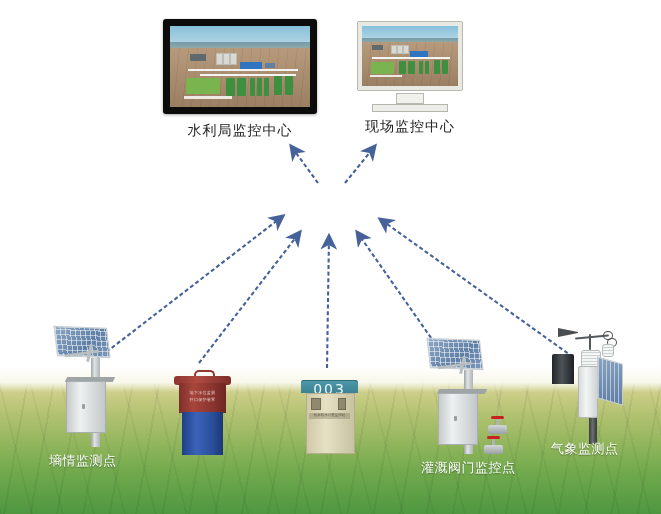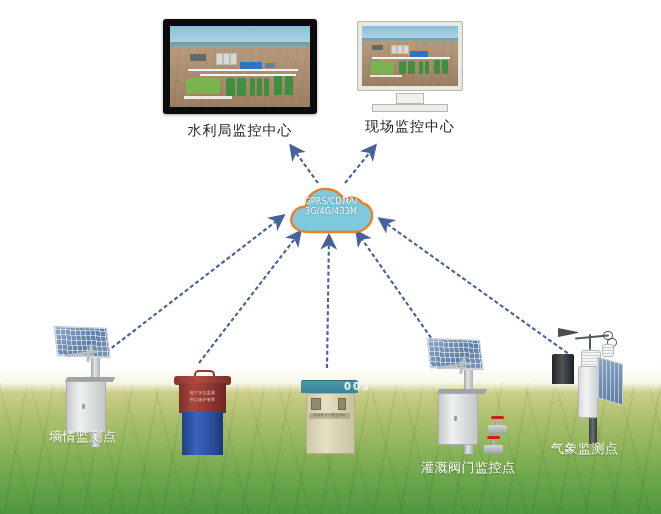--- a/index.html
+++ b/index.html
@@ -79,22 +79,22 @@
      border-radius:2px 2px 0 0;}
   .well-rim{position:absolute;background:linear-gradient(to right,#8d352f,#b04c41 40%,#7d2e29);border-radius:3px;}
   .well-handle{position:absolute;border:2px solid #8e3a33;border-bottom:none;border-radius:5px 5px 0 0;}
   .well-bot{position:absolute;background:linear-gradient(to right,#1f3f86,#3b63ba 35%,#2a4e9a 75%,#1b3877);}
   .well-txt{position:absolute;width:100%;text-align:center;color:#e8d9d4;font-size:4px;line-height:5px;
      letter-spacing:.3px;opacity:.92;}
 
   
   .kiosk-roof{position:absolute;background:linear-gradient(to bottom,#4f9aab,#3c8293);
      border-radius:3px 3px 0 0;box-shadow:0 1px 0 #2f6b7a inset;}
-  .kiosk-num{position:absolute;width:100%;text-align:center;color:#eef7f8;font-size:10px;
-     font-weight:bold;letter-spacing:2px;padding-left:28px;}
+  .kiosk-num{position:absolute;width:100%;text-align:center;color:#eef7f8;font-size:14px;
+     font-weight:normal;letter-spacing:2px;}
   .kiosk-body{position:absolute;background:linear-gradient(to right,#cfc9a8,#e6e1c4 40%,#c7c2a2);
      border:1px solid #b3ae90;}
   .kiosk-win{position:absolute;background:#8f8a6d;border:1px solid #6f6a52;}
   .kiosk-sign{position:absolute;background:rgba(120,115,90,.35);}
   .kiosk-sign span{display:block;text-align:center;color:#5d5a46;font-size:3.5px;line-height:4px;}
 
   
   .valve{position:absolute;}
   .valve-body{position:absolute;background:linear-gradient(to bottom,#d3d7d8,#9ba1a3);border-radius:2px;}
   .valve-stem{position:absolute;background:#aeb3b5;}
@@ -192,41 +192,31 @@
       <path d="M345,183 L375,146"></path>
 
       <path d="M 96,360 L 283,216"></path>
       <path d="M199,363 L300,232"></path>
       <path d="M327,368 L329,236"></path>
       <path d="M450,365 L357,232"></path>
       <path d="M573,357 L380,219"></path>
     </g>
   </svg>
 
-  <div class="cloud">
-    <svg width="92" height="52" viewBox="0 0 92 52">
-      <path d="M24,49 C10,49 4,41 7,33 C9,26 16,23 21,24 C21,13 31,5 42,6 C50,6.5 56,11 59,17
-               C64,13 73,14 77,20 C83,21 88,27 87,34 C86,43 78,49 69,49 Z" fill="#7ec9dd" stroke="#e8812a" stroke-width="2.4" stroke-linejoin="round"></path>
-    </svg>
-    <div class="cloud-text">
-      <div>GPRS/CDMA/</div>
-      <div>3G/4G/433M</div>
-    </div>
-  </div>
 
   <div class="dev" style="left:44px;top:322px;width:110px;height:125px;">
     <div class="pole" style="left:47px;top:36px;width:9px;height:89px;"></div>
     <div class="spanel" style="left:11px;top:5px;width:52px;height:28px;transform:skewY(9deg) rotate(-7deg);"></div>
     <div class="sbrace" style="left:21px;top:30px;width:34px;height:3px;transform:rotate(-8deg);"></div>
     <div class="sbrace" style="left:44px;top:22px;width:3px;height:18px;transform:rotate(12deg);"></div>
     <div class="cab-top" style="left:22px;top:55px;width:48px;height:5px;transform:skewX(-26deg);"></div>
     <div class="cabinet" style="left:22px;top:59px;width:38px;height:50px;"></div>
     <div class="cab-latch" style="left:38px;top:82px;"></div>
   </div>
-  <div class="st-label" style="left:49px;top:428px;">墒情监测点</div>
+  <div class="st-label" style="left:49px;top:452px;">墒情监测点</div>
 
   <div class="dev" style="left:170px;top:370px;width:70px;height:85px;">
     <div class="well-handle" style="left:24px;top:0px;width:17px;height:7px;"></div>
     <div class="well-rim" style="left:4px;top:6px;width:57px;height:9px;"></div>
     <div class="well-top" style="left:9px;top:13px;width:47px;height:30px;">
       <div class="well-txt" style="top:7px;">地下水位监测</div>
       <div class="well-txt" style="top:14px;">井口保护装置</div>
     </div>
     <div class="well-bot" style="left:12px;top:42px;width:41px;height:43px;"></div>
   </div>

